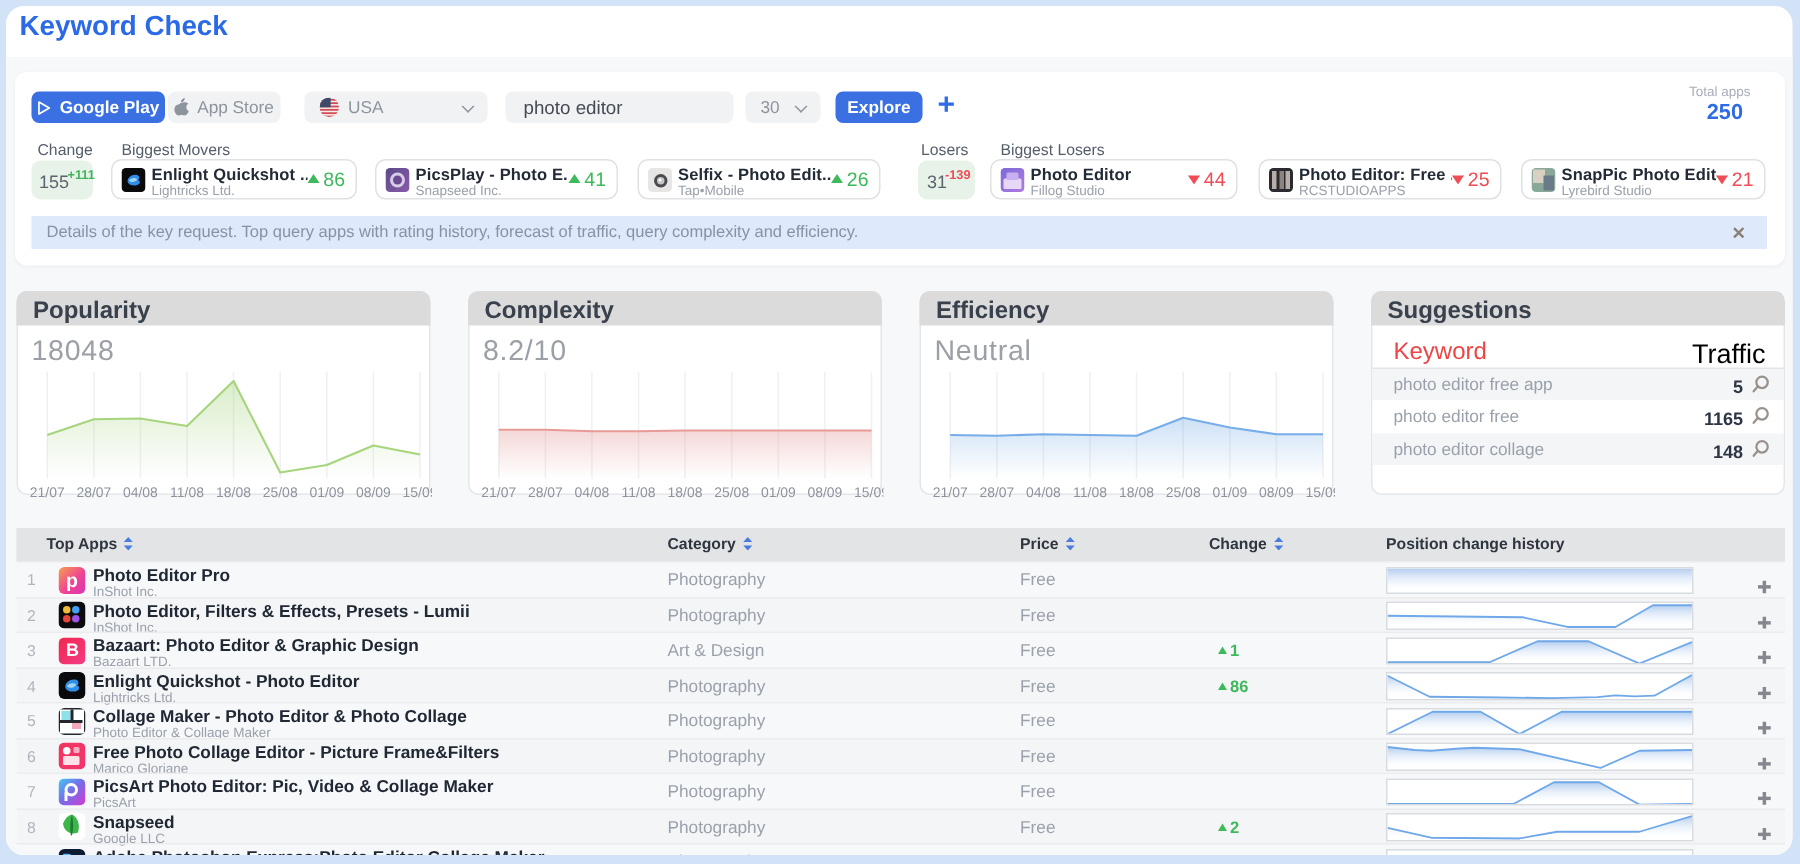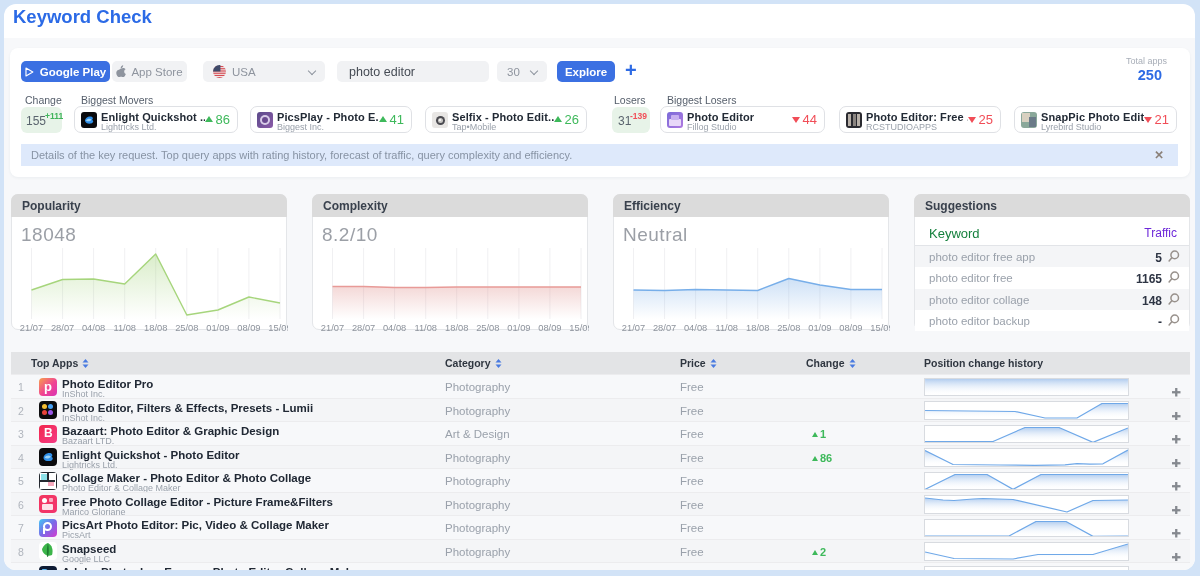--- a/index.html
+++ b/index.html
@@ -20,21 +20,21 @@
 .msub{position:absolute;left:26px;top:15px;font-size:9px;color:#9aa1ab;white-space:nowrap;}
 .mchg{position:absolute;right:7px;top:5px;font-size:13px;font-weight:500;}
 .up{color:#3eb95b;}.dn{color:#f14d57;}
 .tri-u{display:inline-block;width:0;height:0;border-left:4px solid transparent;border-right:4px solid transparent;border-bottom:6px solid #3eb95b;margin-right:3px;position:relative;top:-2px;}
 .tri-d{display:inline-block;width:0;height:0;border-left:4px solid transparent;border-right:4px solid transparent;border-top:6px solid #f14d57;margin-right:3px;position:relative;top:-1px;}
 .banner{position:absolute;left:21px;top:144px;width:1157px;height:22px;background:#dee9fb;border-radius:0;}
 .banner span{position:absolute;left:10px;top:5px;font-size:11px;color:#8793a4;}
 .banner .x{left:auto;right:14px;top:4px;font-size:11.5px;color:#8a8078;font-weight:700;}
 .panel{position:absolute;top:194px;width:276px;height:136px;background:#fff;border:1px solid #e4e6e9;border-radius:7px;}
 .phead{position:absolute;left:-1px;top:-1px;width:276px;height:23px;background:#dbdbdb;border-radius:7px 7px 0 0;}
-.phead span{position:absolute;left:11px;top:5px;font-size:12px;font-weight:700;color:#39414d;}
+.phead span{position:absolute;left:11px;top:5px;font-size:16px;font-weight:700;color:#39414d;}
 .pval{position:absolute;left:9px;top:29px;font-size:19px;color:#9b9fa6;letter-spacing:0.5px;}
 .thead{position:absolute;left:11px;top:352px;width:1179px;height:22px;background:#e3e4e6;}
 .th{position:absolute;top:5px;font-size:10.5px;font-weight:700;color:#2f3640;}
 .row{position:absolute;left:11px;width:1179px;height:23.6px;}
 .row.alt{background:#f4f5f7;}
 .rnum{position:absolute;left:3px;width:14px;top:6px;font-size:10.5px;color:#b0b5bd;text-align:center;}
 .ricon{position:absolute;left:28px;top:2.8px;width:18px;height:18px;border-radius:4px;overflow:hidden;}
 .rtitle{position:absolute;left:51px;top:3px;font-size:11.5px;font-weight:700;color:#202834;white-space:nowrap;}
 .rdev{position:absolute;left:51px;top:14.2px;font-size:9px;color:#9aa1ab;white-space:nowrap;}
 .rcat{position:absolute;left:434px;top:6px;font-size:11.5px;color:#9aa1ab;}
@@ -112,21 +112,21 @@
         <div class="mchg up"><i class="tri-u"></i>86</div>
       </div>
 <div class="mcard el" style="left:250px;width:162px;">
         <div class="mic">
           <div style="width:100%;height:100%;background:linear-gradient(135deg,#5b4a8a,#8a5aa8);position:relative;">
             <div style="position:absolute;left:3px;top:3px;width:10px;height:10px;border-radius:50%;background:#d8cce8;"></div>
             <div style="position:absolute;left:5px;top:5px;width:6px;height:6px;border-radius:50%;background:#6a4a90;"></div>
           </div>
         </div>
         <div class="mtitle" style="max-width:102px;overflow:hidden;">PicsPlay - Photo E...</div>
-        <div class="msub">Biggest Inc.</div>
+        <div class="msub">Snapseed Inc.</div>
         <div class="mchg up"><i class="tri-u"></i>41</div>
       </div>
 <div class="mcard el" style="left:425px;width:162px;">
         <div class="mic">
           <div style="width:100%;height:100%;background:#e8e6e4;position:relative;">
             <div style="position:absolute;left:3.5px;top:3.5px;width:9px;height:9px;border-radius:50%;background:#4a4a50;"></div>
             <div style="position:absolute;left:5.5px;top:5.5px;width:5px;height:5px;border-radius:50%;background:#c8c6c4;"></div>
             <div style="position:absolute;left:6.5px;top:6.5px;width:2px;height:2px;border-radius:50%;background:#fff;"></div>
           </div>
         </div>
@@ -271,22 +271,22 @@
           <text x="174.8" y="100" font-size="9.3" fill="#8d939c" text-anchor="middle" font-family="Liberation Sans, sans-serif">25/08</text>
           <text x="205.9" y="100" font-size="9.3" fill="#8d939c" text-anchor="middle" font-family="Liberation Sans, sans-serif">01/09</text>
           <text x="236.9" y="100" font-size="9.3" fill="#8d939c" text-anchor="middle" font-family="Liberation Sans, sans-serif">08/09</text>
           <text x="268.0" y="100" font-size="9.3" fill="#8d939c" text-anchor="middle" font-family="Liberation Sans, sans-serif">15/09</text>
         </svg>
       </div>
 <div class="panel el" style="left:914px;">
         <div class="phead">
           <span>Suggestions</span>
         </div>
-<div style="position:absolute;left:14px;top:31px;font-size:13px;color:#15803d;">Keyword</div>
-<div style="position:absolute;right:12px;top:31px;font-size:12px;color:#6d28d9;">Traffic</div>
+<div style="position:absolute;left:14px;top:31px;font-size:16px;color:#ef4444;">Keyword</div>
+<div style="position:absolute;right:12px;top:31px;font-size:18px;color:#000000;">Traffic</div>
 <div style="position:absolute;left:0;top:50px;width:274px;height:1px;background:#e2e4e8;"></div>
 <div style="position:absolute;left:0;top:51.0px;width:274px;height:21.3px;background:#f4f5f7;">
           <span class="sug-k">photo editor free app</span>
           <span class="sug-n">5</span>
           <svg width="13" height="13" viewBox="0 0 13 13" style="position:absolute;right:9px;top:4px;">
             <circle cx="7.7" cy="4.9" r="3.8" fill="none" stroke="#98918c" stroke-width="1.5"></circle>
             <line x1="4.8" y1="7.7" x2="2.1" y2="10.9" stroke="#98918c" stroke-width="1.5" stroke-linecap="round"></line>
           </svg>
         </div>
         <div style="position:absolute;left:0;top:72.3px;width:274px;height:21.3px;background:#ffffff;">
@@ -298,28 +298,20 @@
           </svg>
         </div>
         <div style="position:absolute;left:0;top:93.6px;width:274px;height:21.3px;background:#f4f5f7;">
           <span class="sug-k">photo editor collage</span>
           <span class="sug-n">148</span>
           <svg width="13" height="13" viewBox="0 0 13 13" style="position:absolute;right:9px;top:4px;">
             <circle cx="7.7" cy="4.9" r="3.8" fill="none" stroke="#98918c" stroke-width="1.5"></circle>
             <line x1="4.8" y1="7.7" x2="2.1" y2="10.9" stroke="#98918c" stroke-width="1.5" stroke-linecap="round"></line>
           </svg>
         </div>
-        <div style="position:absolute;left:0;top:114.9px;width:274px;height:21.3px;background:#ffffff;">
-          <span class="sug-k">photo editor backup</span>
-          <span class="sug-n">-</span>
-          <svg width="13" height="13" viewBox="0 0 13 13" style="position:absolute;right:9px;top:4px;">
-            <circle cx="7.7" cy="4.9" r="3.8" fill="none" stroke="#98918c" stroke-width="1.5"></circle>
-            <line x1="4.8" y1="7.7" x2="2.1" y2="10.9" stroke="#98918c" stroke-width="1.5" stroke-linecap="round"></line>
-          </svg>
-        </div>
       </div>
 <div class="thead el">
 <span class="th" style="left:20px;">Top Apps<svg width="7" height="9" viewBox="0 0 7 9" style="margin-left:4px;position:relative;top:0.5px;">
             <path d="M3.5 0 L6.5 3.4 H0.5 Z" fill="#4a7be0"></path>
             <path d="M3.5 9 L0.5 5.6 H6.5 Z" fill="#4a7be0"></path>
           </svg></span>
 <span class="th" style="left:434px;">Category<svg width="7" height="9" viewBox="0 0 7 9" style="margin-left:4px;position:relative;top:0.5px;">
             <path d="M3.5 0 L6.5 3.4 H0.5 Z" fill="#4a7be0"></path>
             <path d="M3.5 9 L0.5 5.6 H6.5 Z" fill="#4a7be0"></path>
           </svg></span>

